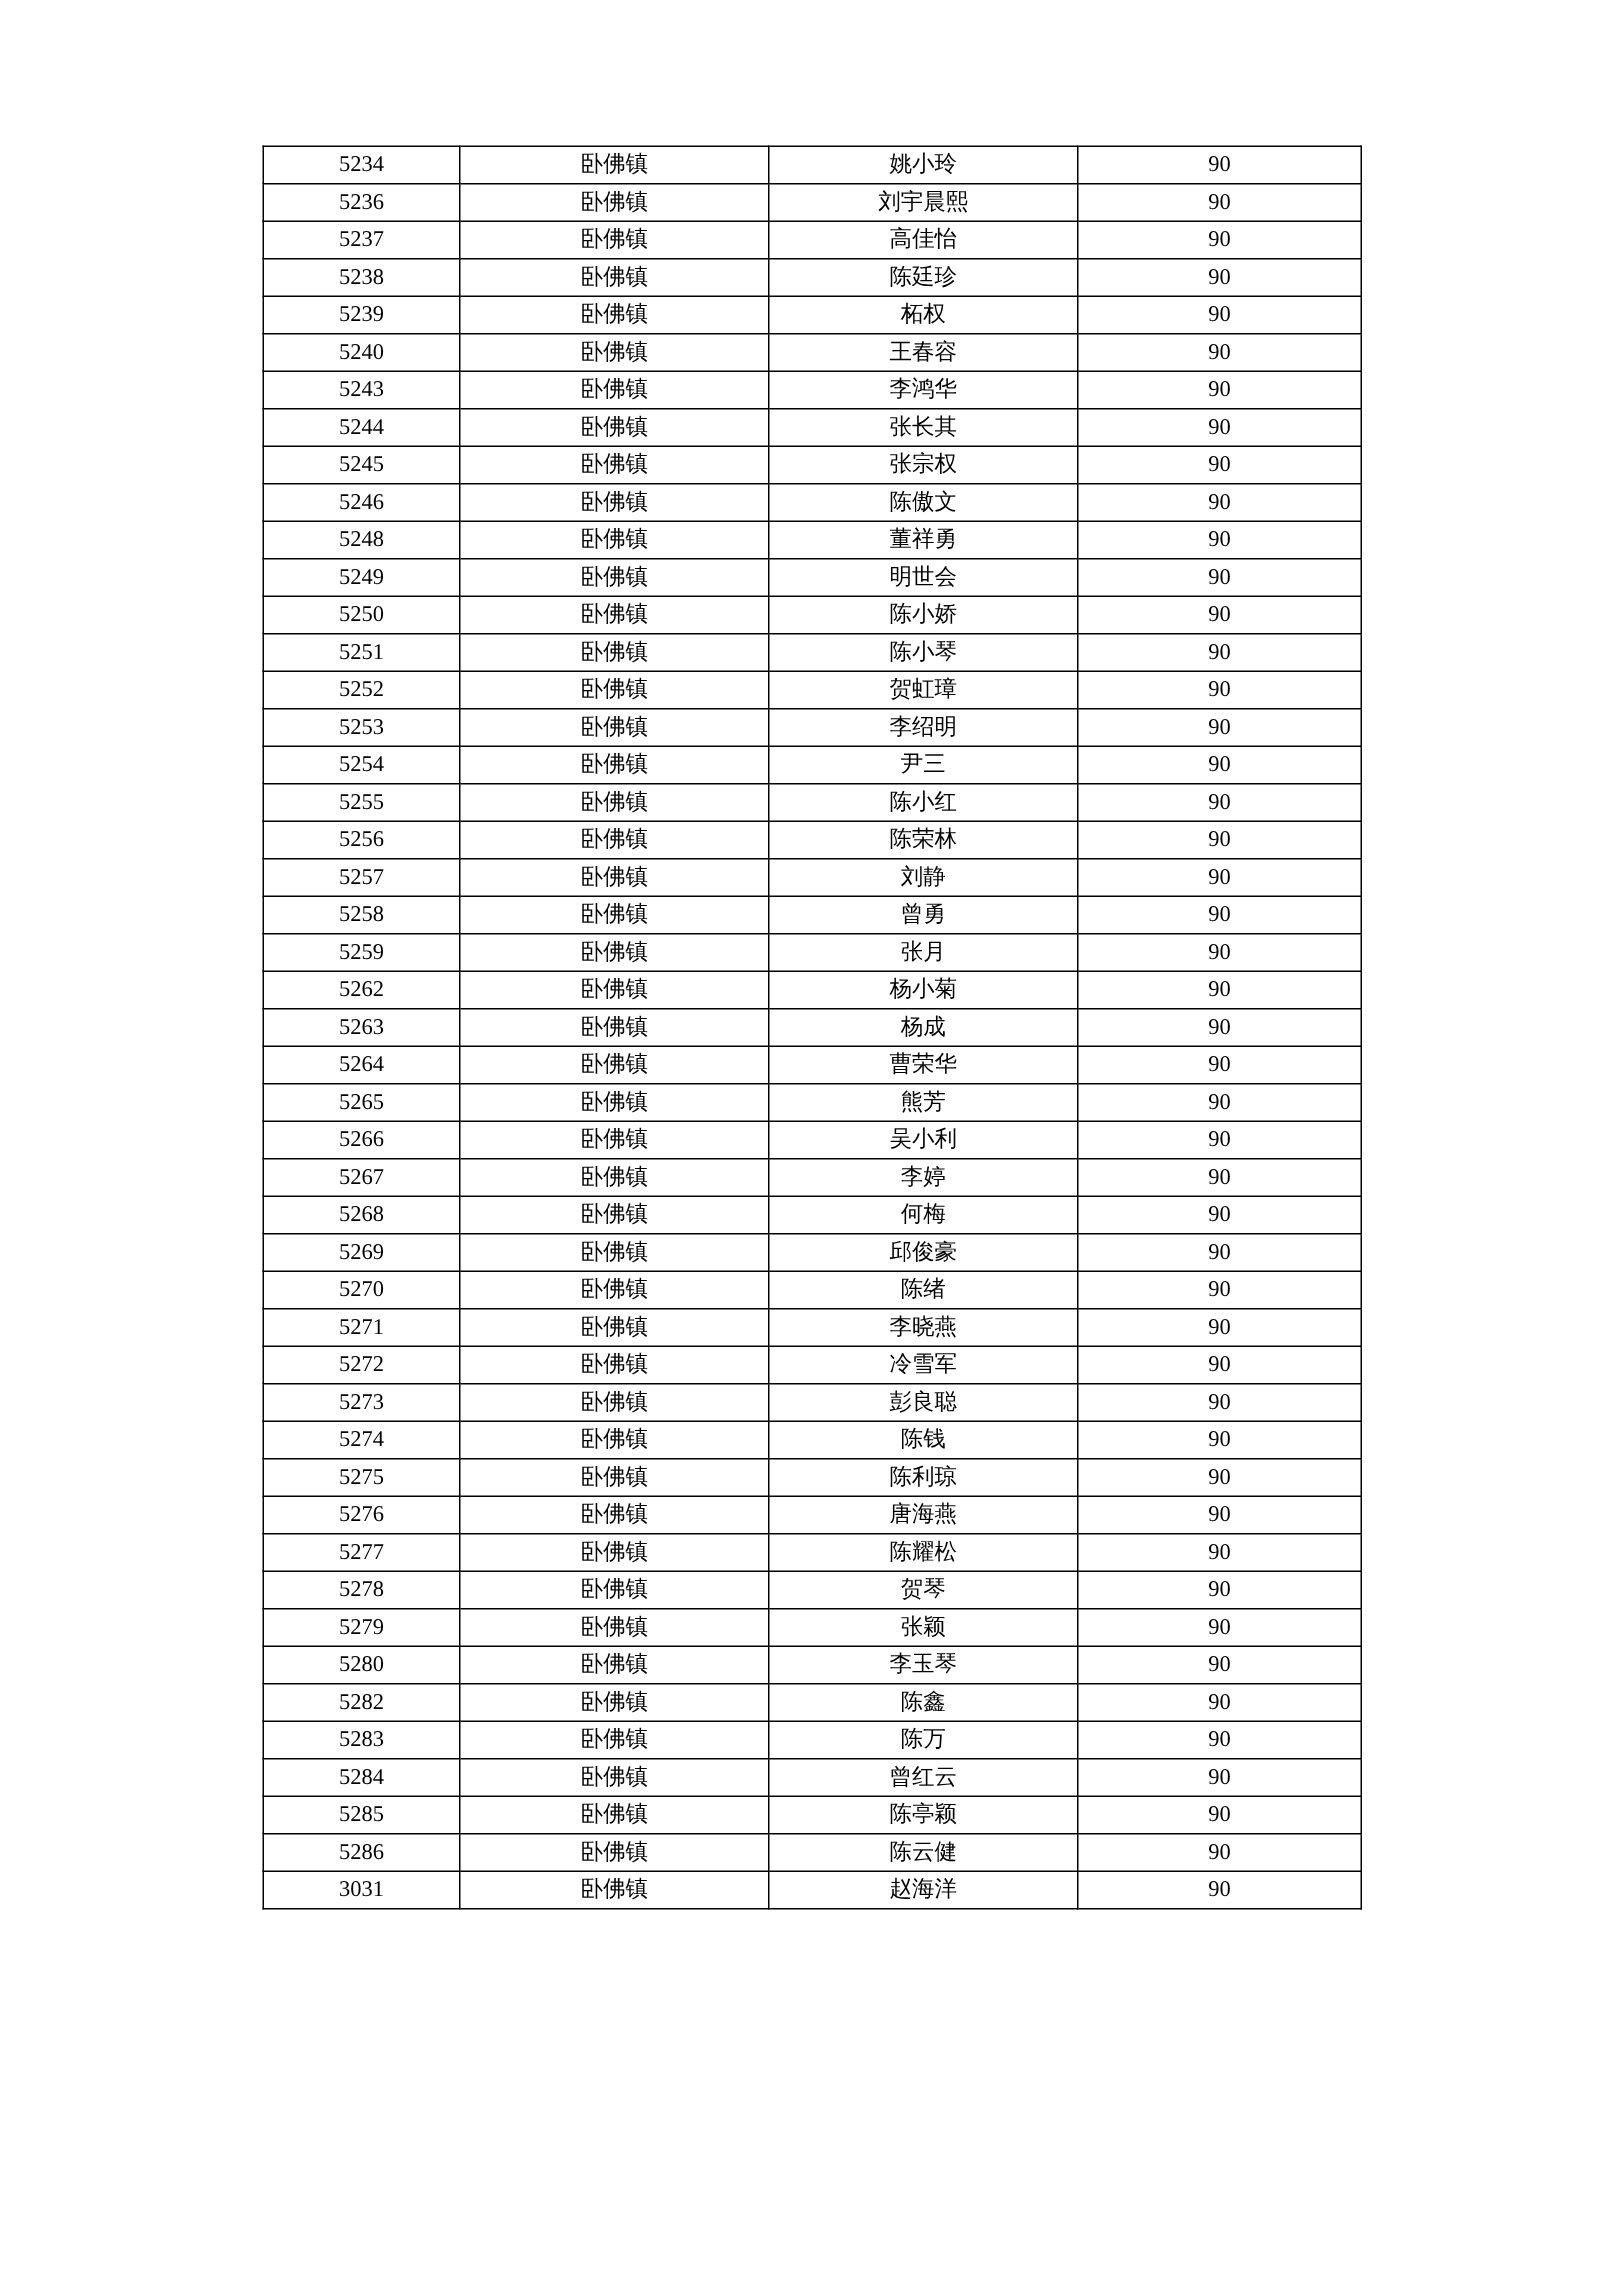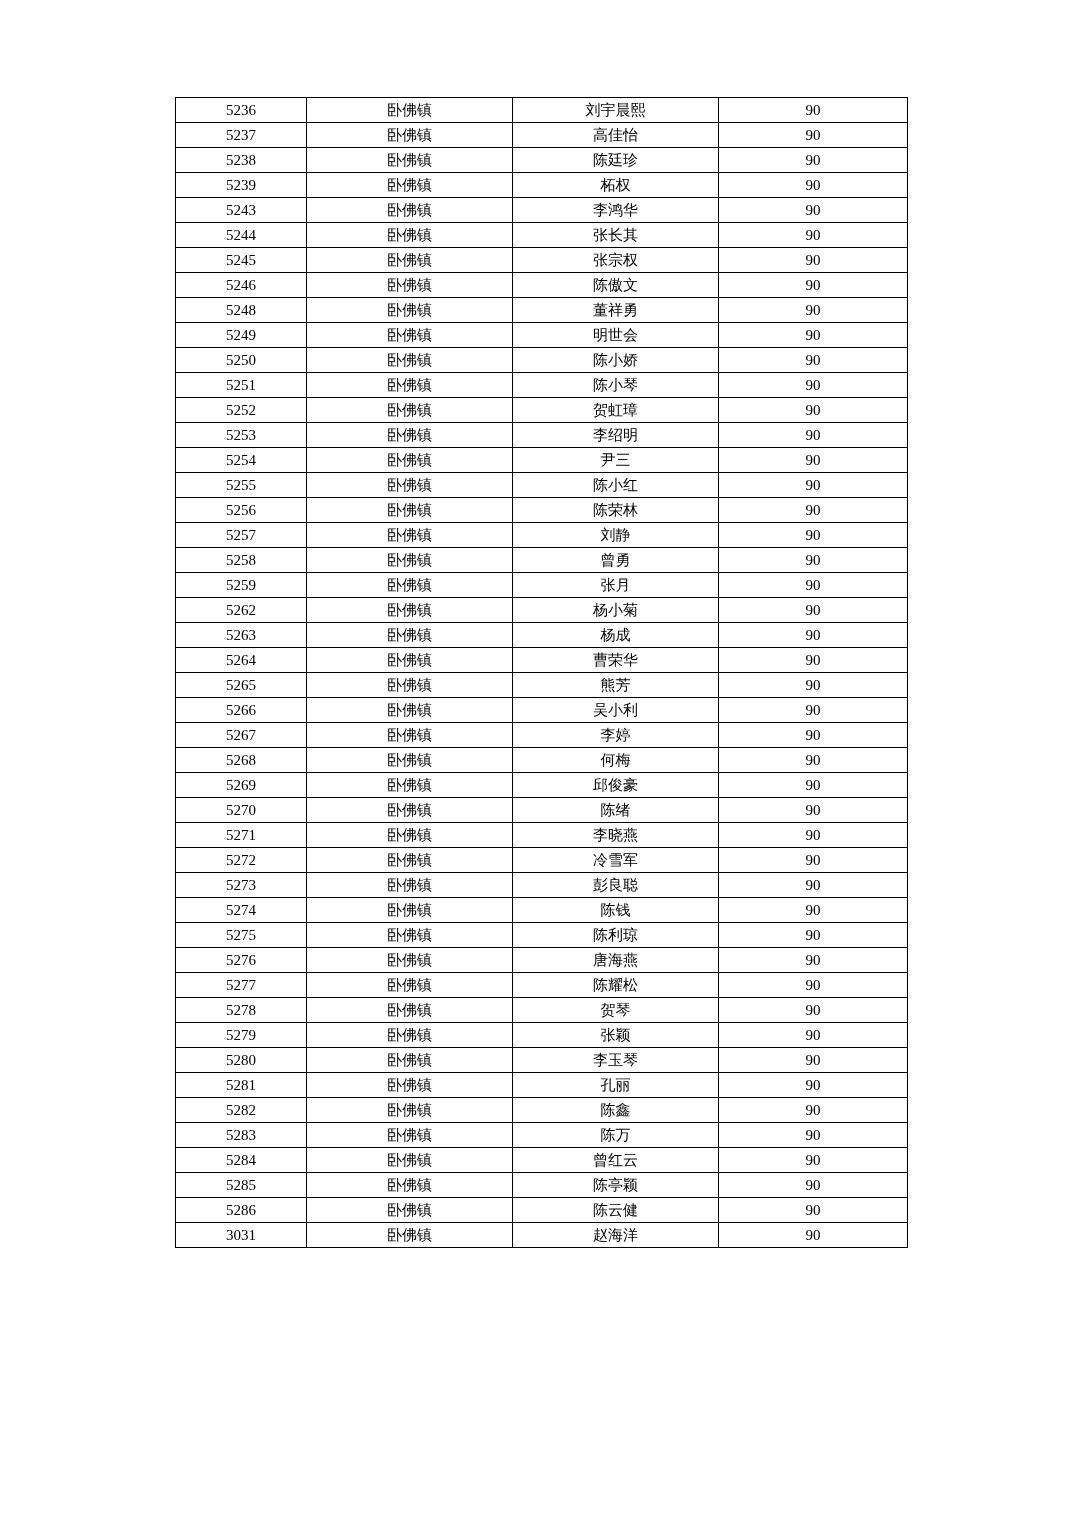--- a/index.html
+++ b/index.html
@@ -49,20 +49,26 @@
   td.col-score { width: 188px; }
 </style>
 </head>
 <body>
 
 <div class="page">
   <div class="table-wrap">
     <table class="score-table">
       <tbody id="table-body">
           <tr>
+            <td class="col-id">5234</td>
+            <td class="col-town">卧佛镇</td>
+            <td class="col-name">姚小玲</td>
+            <td class="col-score">90</td>
+          </tr>
+          <tr>
             <td class="col-id">5236</td>
             <td class="col-town">卧佛镇</td>
             <td class="col-name">刘宇晨熙</td>
             <td class="col-score">90</td>
           </tr>
           <tr>
             <td class="col-id">5237</td>
             <td class="col-town">卧佛镇</td>
             <td class="col-name">高佳怡</td>
             <td class="col-score">90</td>
@@ -73,20 +79,26 @@
             <td class="col-name">陈廷珍</td>
             <td class="col-score">90</td>
           </tr>
           <tr>
             <td class="col-id">5239</td>
             <td class="col-town">卧佛镇</td>
             <td class="col-name">柘权</td>
             <td class="col-score">90</td>
           </tr>
           <tr>
+            <td class="col-id">5240</td>
+            <td class="col-town">卧佛镇</td>
+            <td class="col-name">王春容</td>
+            <td class="col-score">90</td>
+          </tr>
+          <tr>
             <td class="col-id">5243</td>
             <td class="col-town">卧佛镇</td>
             <td class="col-name">李鸿华</td>
             <td class="col-score">90</td>
           </tr>
           <tr>
             <td class="col-id">5244</td>
             <td class="col-town">卧佛镇</td>
             <td class="col-name">张长其</td>
             <td class="col-score">90</td>
@@ -280,26 +292,20 @@
           <tr>
             <td class="col-id">5279</td>
             <td class="col-town">卧佛镇</td>
             <td class="col-name">张颖</td>
             <td class="col-score">90</td>
           </tr>
           <tr>
             <td class="col-id">5280</td>
             <td class="col-town">卧佛镇</td>
             <td class="col-name">李玉琴</td>
-            <td class="col-score">90</td>
-          </tr>
-          <tr>
-            <td class="col-id">5281</td>
-            <td class="col-town">卧佛镇</td>
-            <td class="col-name">孔丽</td>
             <td class="col-score">90</td>
           </tr>
           <tr>
             <td class="col-id">5282</td>
             <td class="col-town">卧佛镇</td>
             <td class="col-name">陈鑫</td>
             <td class="col-score">90</td>
           </tr>
           <tr>
             <td class="col-id">5283</td>

